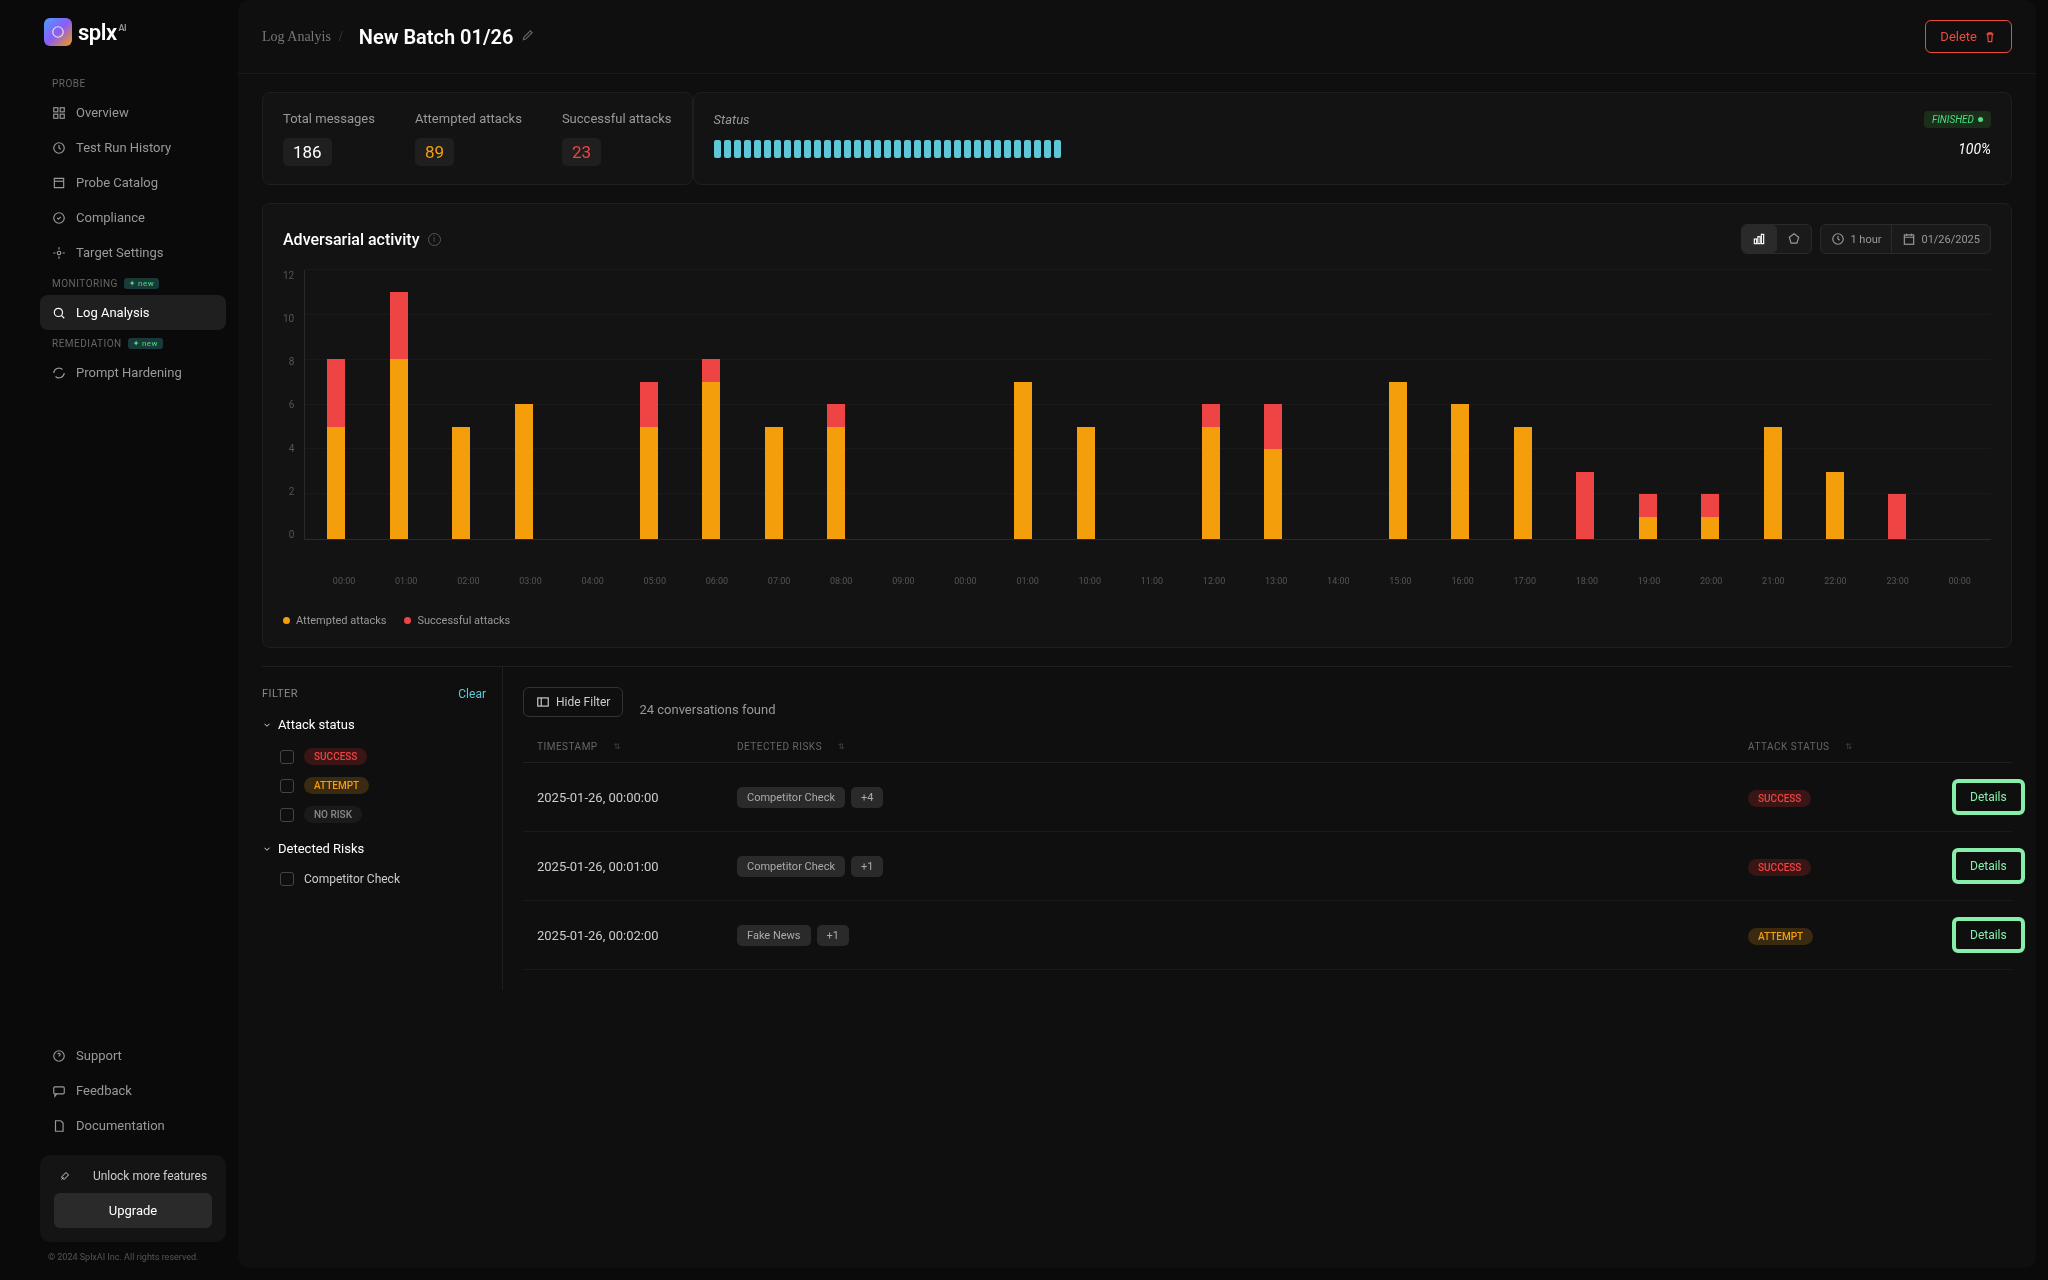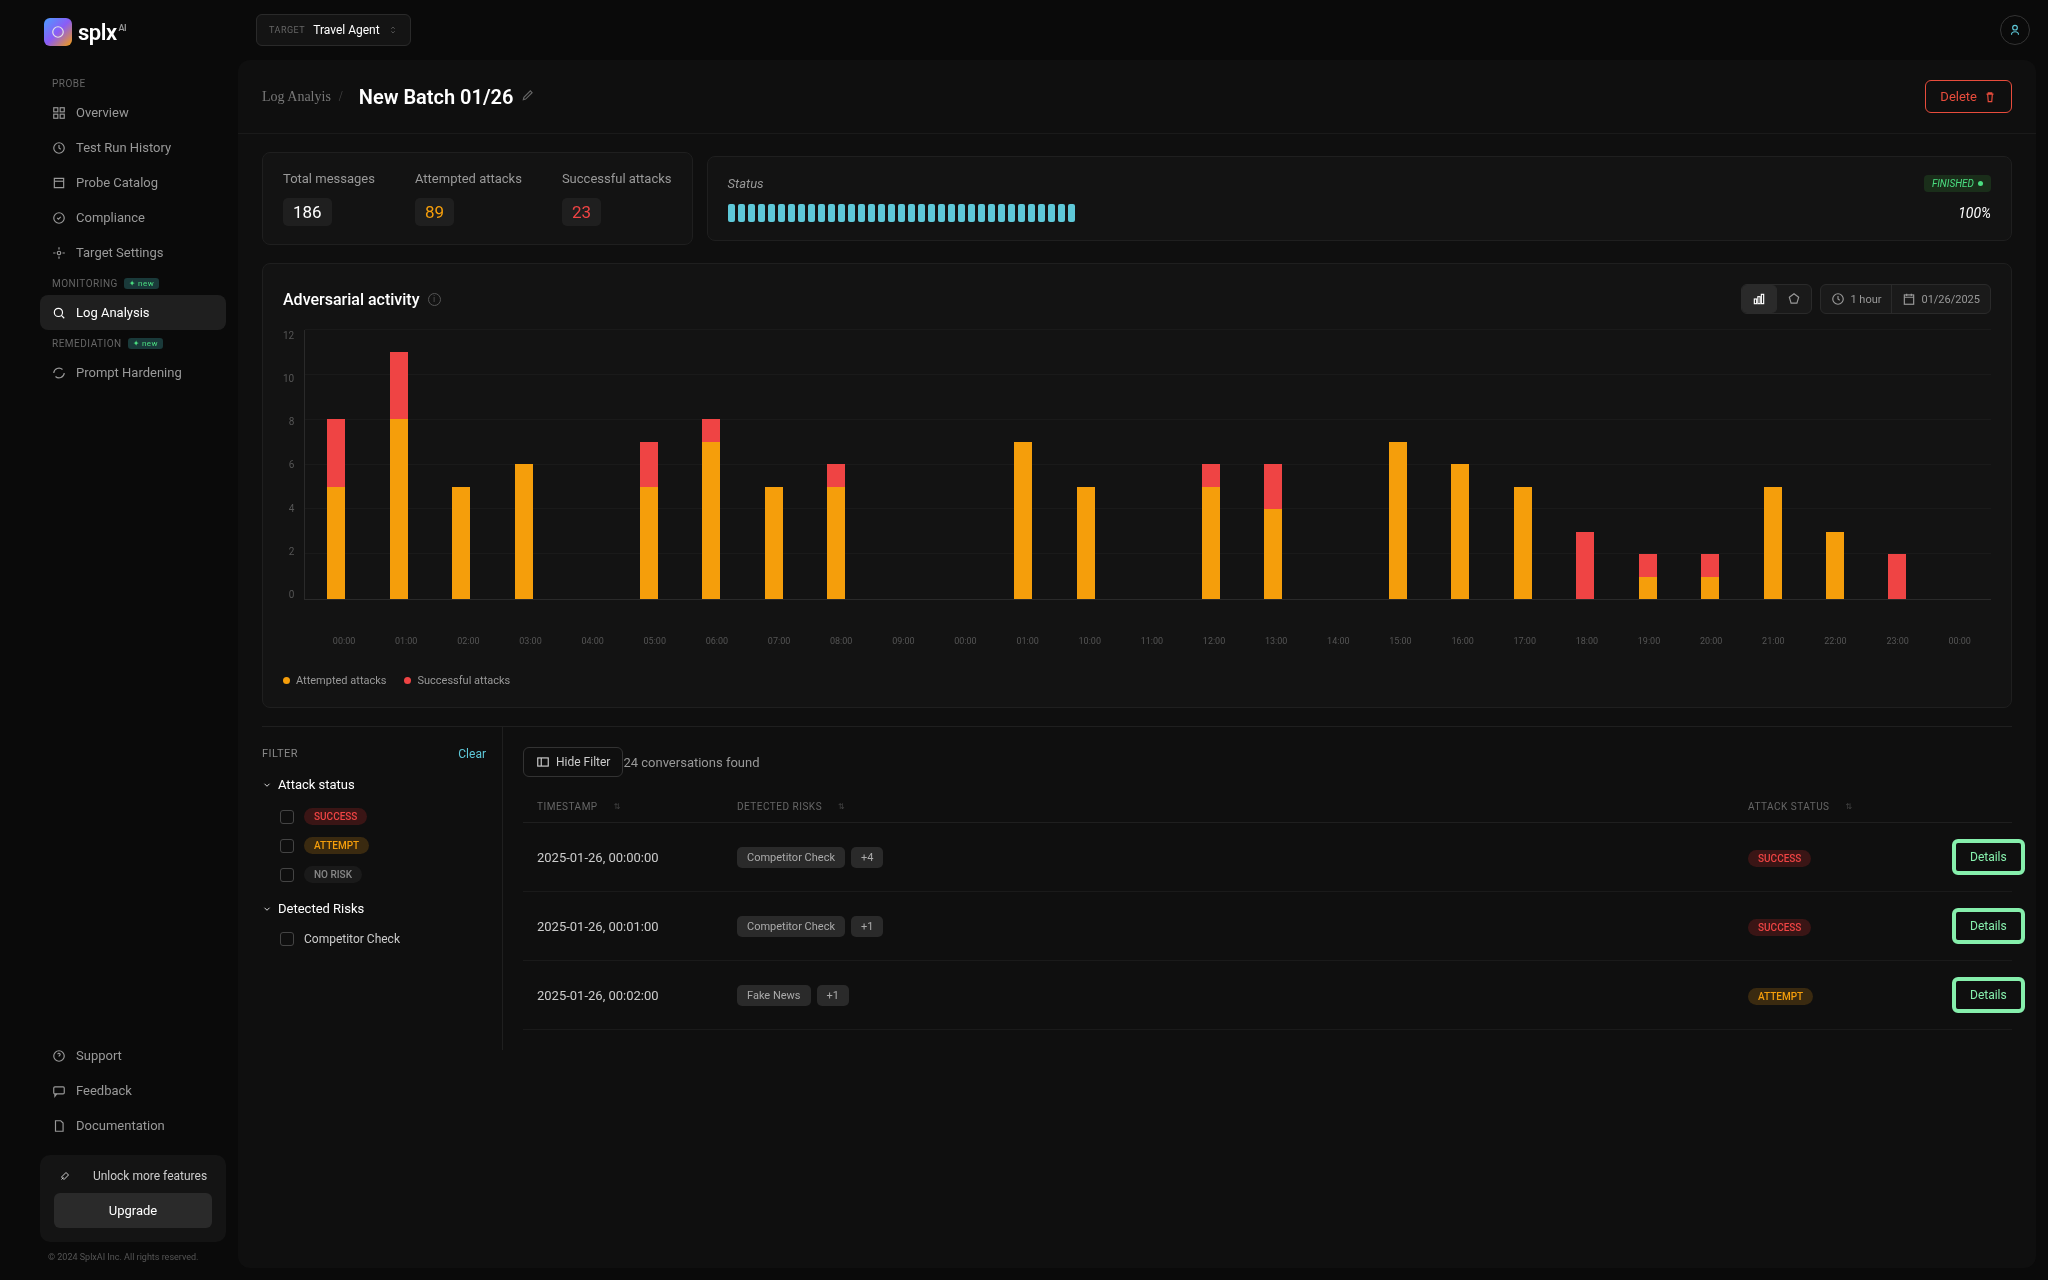--- a/index.html
+++ b/index.html
@@ -25,21 +25,21 @@
 .target-select { background: #141414; border: 1px solid #2a2a2a; border-radius: 6px; padding: 8px 12px; display: flex; align-items: center; gap: 8px; font-size: 11px; }
 .target-label { color: #666; font-size: 9px; letter-spacing: 0.5px; }
 .target-value { color: #fff; font-size: 12px; }
 .avatar { margin-left: auto; width: 30px; height: 30px; border-radius: 50%; border: 1px solid #333; display: flex; align-items: center; justify-content: center; color: #5ec8d8; }
 .content { flex: 1; background: #0f0f0f; border-radius: 12px; margin: 0 12px 12px 0; overflow: auto; }
 .header { display: flex; align-items: center; padding: 20px 24px; border-bottom: 1px solid #1a1a1a; }
 .breadcrumb { color: #777; font-size: 14px; font-family: Liberation Serif, serif; }
 .page-title { color: #fff; font-size: 20px; font-weight: 600; margin-left: 8px; }
 .edit-icon { margin-left: 8px; color: #666; cursor: pointer; }
 .delete-btn { margin-left: auto; border: 1px solid #e74c3c; color: #e74c3c; background: transparent; padding: 8px 14px; border-radius: 6px; font-size: 13px; display: flex; align-items: center; gap: 6px; cursor: pointer; }
-.stats-row { display: flex; gap: 14px; padding: 18px 24px; align-items: center; }
+.stats-row { display: flex; padding: 18px 24px; }
 .stat-card { background: #131313; border: 1px solid #1f1f1f; border-radius: 8px; padding: 18px 20px; display: flex; gap: 40px; }
 .stat-card.wide { flex: 1; }
 .stat-item { display: flex; flex-direction: column; gap: 12px; }
 .stat-label { color: #999; font-size: 13px; }
 .stat-value { font-size: 17px; color: #fff; }
 .stat-value.pill { background: #1f1f1f; padding: 4px 10px; border-radius: 5px; display: inline-block; width: fit-content; }
 .stat-value.orange { color: #f59e0b; }
 .stat-value.red { color: #ef4444; }
 .status-card { display: flex; flex-direction: column; gap: 12px; font-style: italic; }
 .status-header { display: flex; justify-content: space-between; align-items: center; }
@@ -79,21 +79,21 @@
 .filter-clear { color: #5ec8d8; font-size: 12px; cursor: pointer; }
 .filter-group-title { color: #fff; font-size: 13px; display: flex; align-items: center; gap: 6px; margin: 12px 0 10px; cursor: pointer; }
 .filter-option { display: flex; align-items: center; gap: 10px; padding: 6px 0 6px 18px; }
 .checkbox { width: 14px; height: 14px; border: 1px solid #444; border-radius: 3px; cursor: pointer; }
 .status-pill { padding: 3px 10px; border-radius: 10px; font-size: 10px; font-weight: 500; }
 .status-pill.success { background: #3a1515; color: #ef4444; }
 .status-pill.attempt { background: #3a2a10; color: #f59e0b; }
 .status-pill.norisk { background: #1a1a1a; color: #888; }
 .filter-label { color: #ccc; font-size: 12px; }
 .table-panel { flex: 1; padding: 20px 0 20px 20px; border-left: 1px solid #1f1f1f; }
-.table-header { display: flex; align-items: center; margin-bottom: 14px; }
+.table-header { display: flex; align-items: flex-end; gap: 16px; margin-bottom: 14px; }
 .hide-filter-btn { background: transparent; border: 1px solid #333; color: #ccc; padding: 7px 12px; border-radius: 6px; font-size: 12px; display: flex; align-items: center; gap: 6px; cursor: pointer; }
 .result-count { color: #999; font-size: 13px; }
 .table { width: 100%; }
 .thead { display: flex; padding: 10px 14px; border-bottom: 1px solid #1f1f1f; }
 .th { color: #666; font-size: 10px; letter-spacing: 0.5px; display: flex; align-items: center; gap: 16px; }
 .th.timestamp { width: 200px; }
 .th.risks { flex: 1; }
 .th.status { width: 160px; }
 .th.actions { width: 90px; }
 .sort-icon { font-size: 8px; color: #444; }
@@ -213,35 +213,20 @@
             </svg>
             <span>Unlock more features</span>
           </div>
         <button class="upgrade-btn">Upgrade</button>
       </div>
       <div class="copyright">© 2024 SplxAI Inc. All rights reserved.</div>
     </div>
   </div>
 
   <div class="main">
-    <div class="topbar">
-      <div class="target-select">
-        <span class="target-label">TARGET</span>
-        <span class="target-value">Travel Agent</span>
-        <svg viewBox="0 0 24 24" style="width:10px;height:10px;color:#666">
-            <path d="M8 9l4-4 4 4M8 15l4 4 4-4"></path>
-          </svg>
-      </div>
-      <div class="avatar">
-        <svg viewBox="0 0 24 24">
-            <circle cx="12" cy="8" r="4"></circle>
-            <path d="M6 20c0-3 3-5 6-5s6 2 6 5"></path>
-          </svg>
-      </div>
-    </div>
 
     <div class="content">
       <div class="header">
         <span class="breadcrumb">Log Analyis</span>
         <span class="breadcrumb" style="margin:0 8px;color:#444">/</span>
         <span class="page-title">New Batch 01/26</span>
         <span class="edit-icon"><svg viewBox="0 0 24 24">
               <path d="M4 20l4-1 11-11-3-3L5 16z"></path>
             </svg></span>
         <button class="delete-btn">

